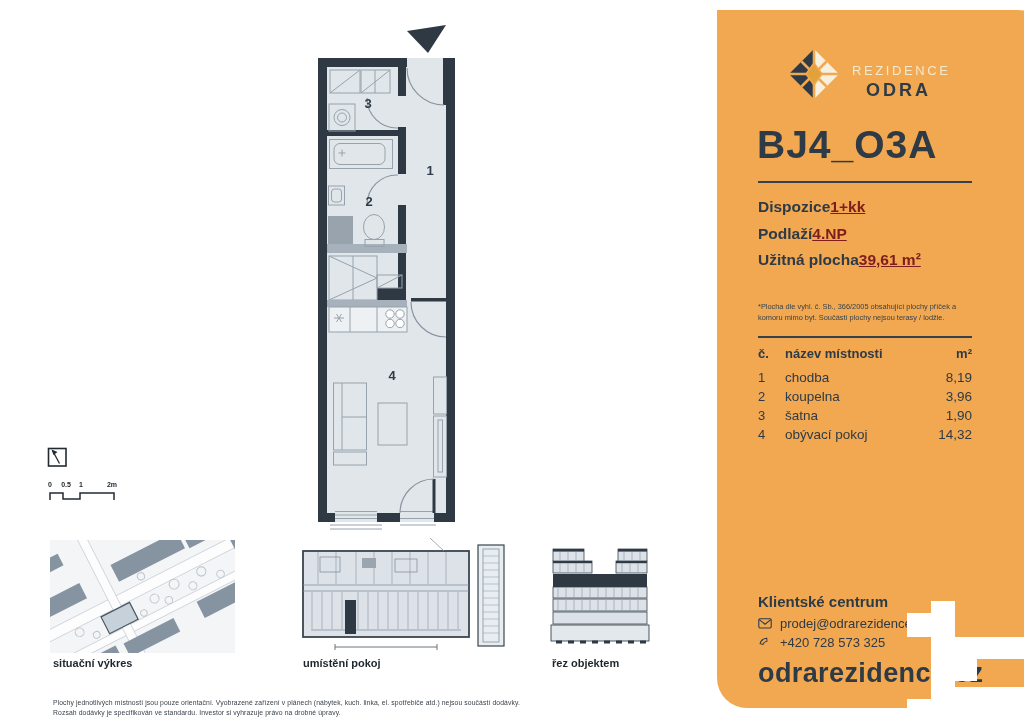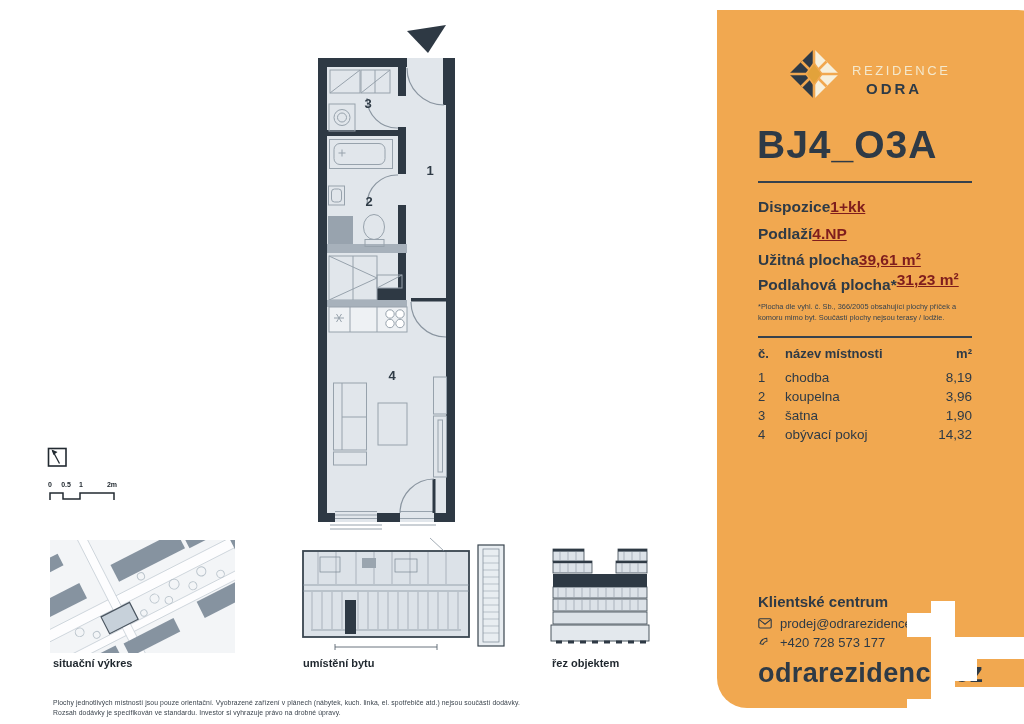--- a/index.html
+++ b/index.html
@@ -11,21 +11,21 @@
   .room-num{position:absolute;transform:translate(-50%,-50%);font-size:13px;font-weight:700;color:#2F3B46;z-index:3;}
   .scale-tick{position:absolute;transform:translateX(-50%);font-size:7px;font-weight:700;color:#222A31;z-index:3;}
   .caption{position:absolute;font-size:11px;font-weight:700;color:#1E262D;z-index:3;}
   .disclaimer{position:absolute;font-size:6.8px;color:#3A434C;letter-spacing:.1px;z-index:3;}
 
   
   .panel{position:absolute;left:717px;top:10px;width:331px;height:698px;background:#F1A850;
          border-radius:0 30px 0 30px;z-index:2;}
   .panel .logo-diamond{position:absolute;left:69px;top:36px;width:56px;height:56px;}
   .brand-1{position:absolute;left:135px;top:53px;font-size:13px;letter-spacing:2.6px;color:#F4E8CC;font-weight:400;}
-  .brand-2{position:absolute;left:149px;top:70px;font-size:15px;letter-spacing:3px;font-weight:800;color:#2E3A46;}
+  .brand-2{position:absolute;left:149px;top:70px;font-size:18px;letter-spacing:3px;font-weight:800;color:#2E3A46;}
   .unit-id{position:absolute;left:40px;top:113px;font-size:39px;font-weight:800;letter-spacing:1px;color:#2E3A46;}
   .rule{position:absolute;left:41px;width:214px;height:1.5px;background:#36414C;}
   .drow{position:absolute;left:41px;width:214px;display:flex;align-items:baseline;}
   .drow .lab{font-size:15.5px;font-weight:600;color:#2E3A46;}
   .drow .val{font-size:15.5px;font-weight:700;color:#7f1d1d;text-decoration:underline;}
   .val-up{position:relative;top:-5px;}
   .footnote{position:absolute;left:41px;top:292px;width:217px;font-size:7.4px;line-height:1.45;color:#37424D;}
   .trow{position:absolute;left:41px;width:214px;display:flex;align-items:baseline;}
   .trow .c-num{width:27px;font-size:13px;}
   .trow .c-name{flex:1;font-size:13.5px;}
@@ -220,21 +220,21 @@
   <span class="room-num" style="left:369px;top:201px">2</span>
   <span class="room-num" style="left:368px;top:103px">3</span>
   <span class="room-num" style="left:392px;top:375px">4</span>
 
   <span class="scale-tick" style="left:50px;top:481px">0</span>
   <span class="scale-tick" style="left:66px;top:481px">0.5</span>
   <span class="scale-tick" style="left:81px;top:481px">1</span>
   <span class="scale-tick" style="left:112px;top:481px">2m</span>
 
   <span class="caption" style="left:53px;top:657px">situační výkres</span>
-  <span class="caption" style="left:303px;top:657px">umístění bytu</span>
+  <span class="caption" style="left:303px;top:657px">umístění pokoj</span>
   <span class="caption" style="left:552px;top:657px">řez objektem</span>
 
   <span class="disclaimer" style="left:53px;top:699px;width:650px">Plochy jednotlivých místností jsou pouze orientační. Vyobrazené zařízení v plánech (nábytek, kuch. linka, el. spotřebiče atd.) nejsou součástí dodávky.</span>
   <span class="disclaimer" style="left:53px;top:709px;width:650px">Rozsah dodávky je specifikován ve standardu. Investor si vyhrazuje právo na drobné úpravy.</span>
 
   <div class="panel">
 
     <svg class="logo-diamond" viewBox="0 0 56 56">
       <path d="M28 3 L53 28 L28 53 Z" fill="#F7F0DC"></path>
       <path d="M28 3 L3 28 L28 53 Z" fill="#2E3A46"></path>
@@ -254,24 +254,20 @@
       <span class="lab">Dispozice</span>
       <span class="val">1+kk</span>
     </div>
     <div class="drow" style="top:215px">
       <span class="lab">Podlaží</span>
       <span class="val">4.NP</span>
     </div>
     <div class="drow" style="top:241px">
       <span class="lab">Užitná plocha</span>
       <span class="val">39,61 m²</span>
-    </div>
-    <div class="drow" style="top:266px">
-      <span class="lab">Podlahová plocha*</span>
-      <span class="val val-up">31,23 m²</span>
     </div>
 
     <div class="footnote">*Plocha dle vyhl. č. Sb., 366/2005 obsahující plochy příček a komoru mimo byt. Součástí plochy nejsou terasy / lodžie.</div>
     <div class="rule" style="top:326px"></div>
 
     <div class="trow thead" style="top:336px">
       <span class="c-num">č.</span>
       <span class="c-name">název místnosti</span>
       <span class="c-area">m²</span>
     </div>
@@ -301,21 +297,21 @@
       <svg width="14" height="11" viewBox="0 0 14 11">
         <rect x="0.8" y="0.8" width="12.4" height="9.2" rx="1.2" fill="none" stroke="#2E3A46" stroke-width="1.1"></rect>
         <path d="M1.2 1.6 L7 6.2 L12.8 1.6" fill="none" stroke="#2E3A46" stroke-width="1.1"></path>
       </svg>
       <span>prodej@odrarezidence.cz</span>
     </div>
     <div class="crow" style="top:625px">
       <svg width="14" height="12" viewBox="0 0 14 14">
         <path d="M2 4 q5 -3.6 10 0 l-2 2.9 q-3 -1.9 -6 0 z" fill="none" stroke="#2E3A46" stroke-width="1.1" transform="rotate(-38 7 7)"></path>
       </svg>
-      <span>+420 728 573 177</span>
+      <span>+420 728 573 325</span>
     </div>
     <div class="website">odrarezidence.cz</div>
   </div>
 
   <div class="px" style="left:931px;top:601px;width:24px;height:123px"></div>
   <div class="px" style="left:907px;top:613px;width:24px;height:24px"></div>
   <div class="px" style="left:955px;top:637px;width:69px;height:22px"></div>
   <div class="px" style="left:955px;top:659px;width:22px;height:22px"></div>
   <div class="px" style="left:955px;top:687px;width:69px;height:22px"></div>
   <div class="px" style="left:907px;top:699px;width:24px;height:24px"></div>

